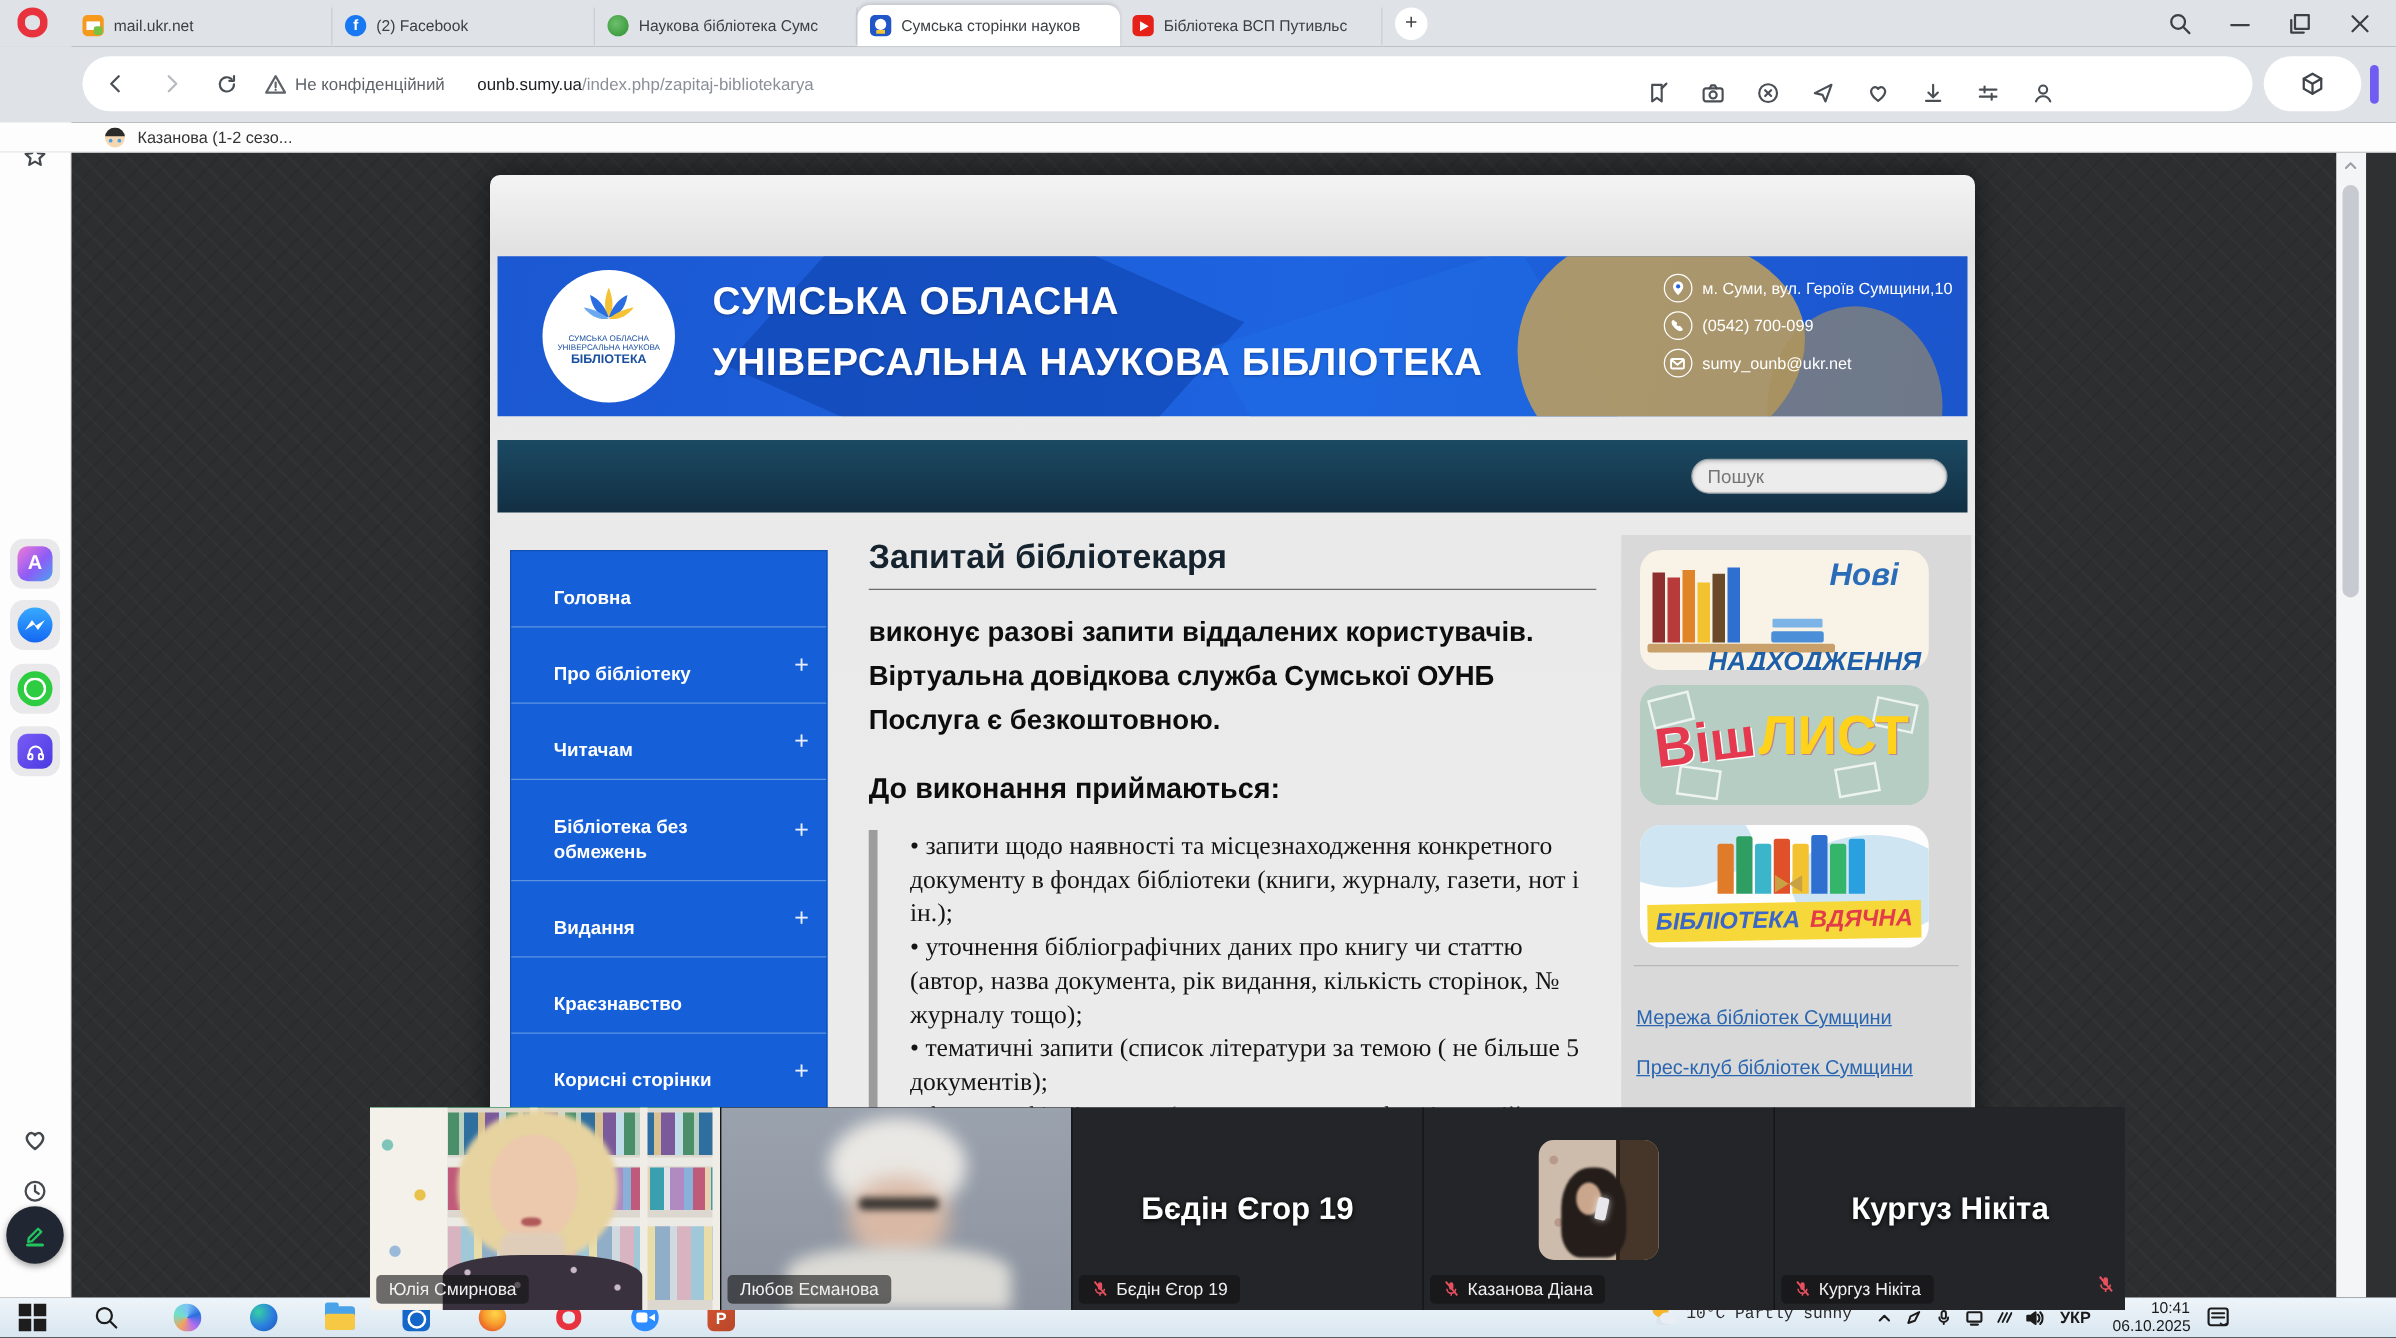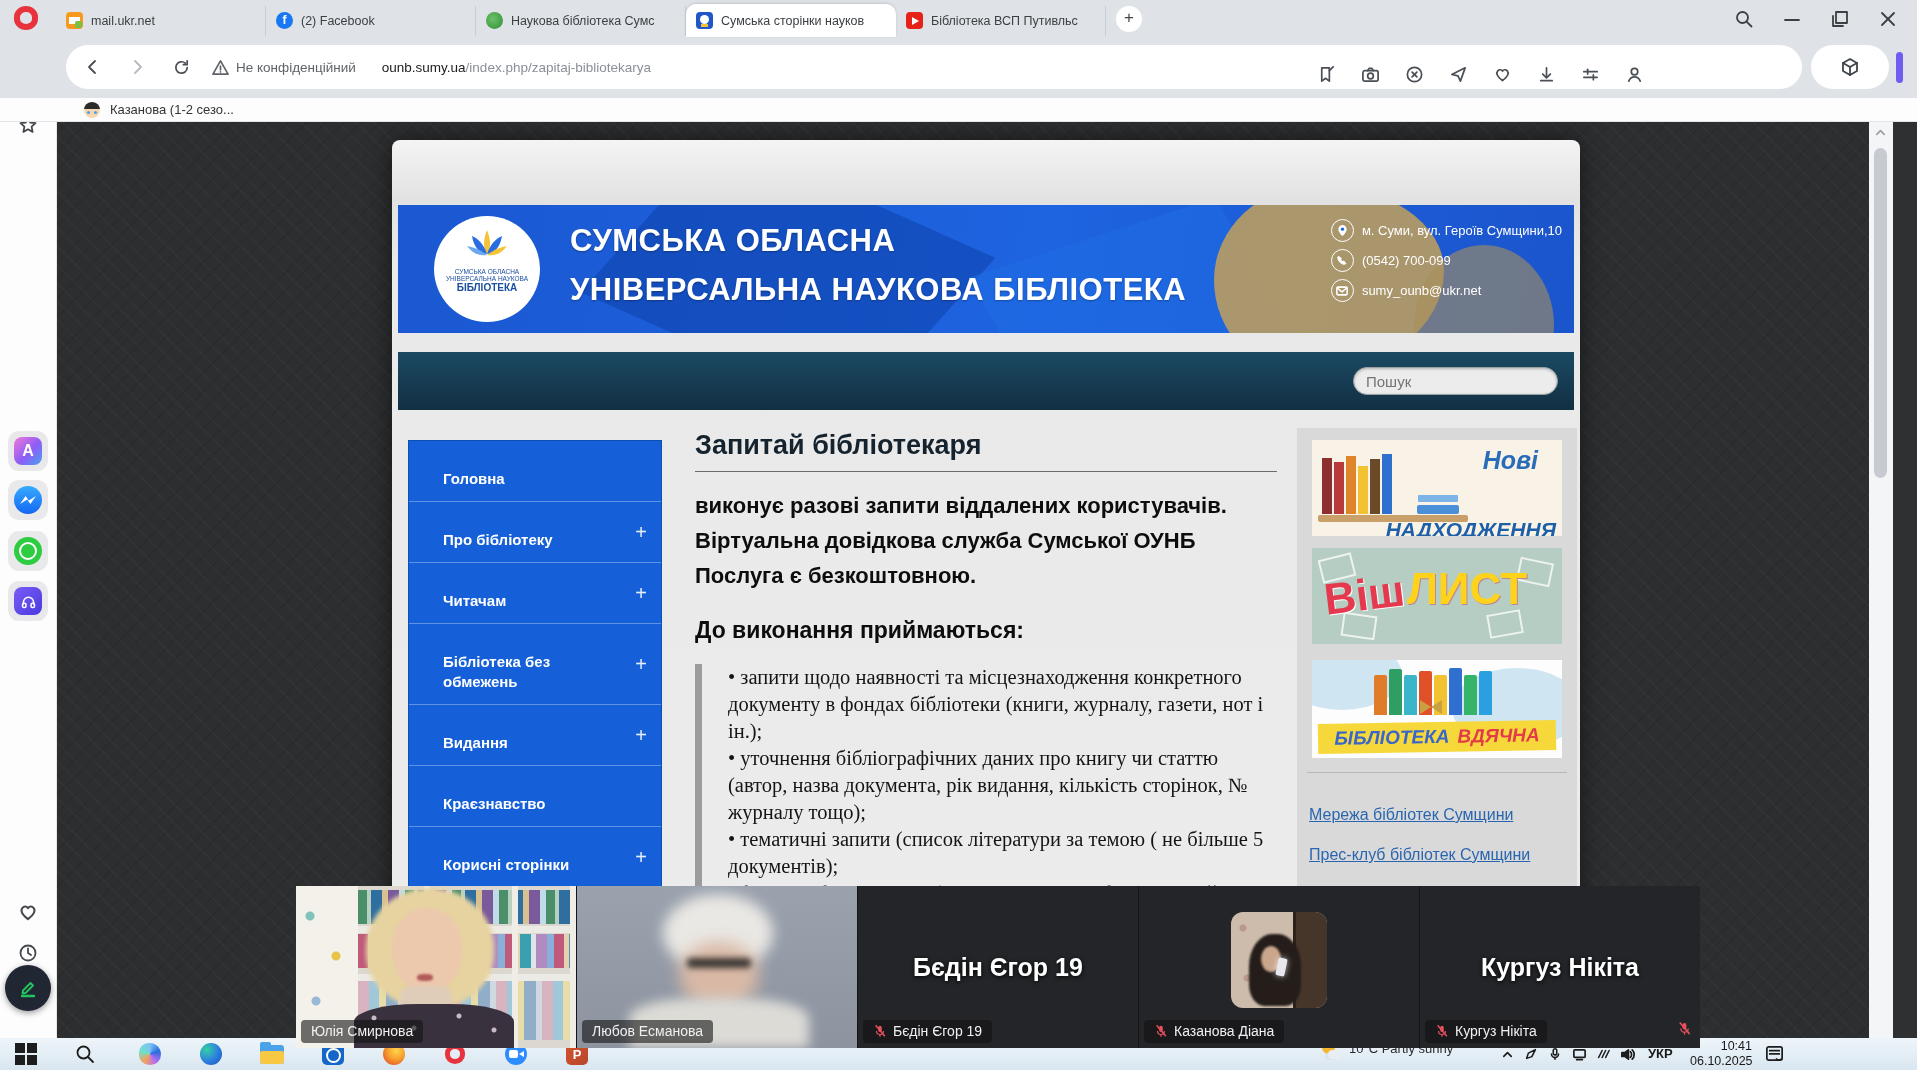--- a/index.html
+++ b/index.html
@@ -158,21 +158,21 @@
   .h1 { font-size:27px; font-weight:bold; color:#15232e; }
   .h1rule { border:none; border-top:1px solid #6b6b6b; margin:10px 0 0; width:100%; }
   .intro { margin-top:16px; }
   .intro div { font-size:22px; line-height:35px; font-weight:bold; color:#0d0d0d; }
   .h2 { margin-top:24px; font-size:23px; font-weight:bold; color:#0d0d0d; }
   .quote { margin-top:20px; border-left:7px solid #9c9c9c; padding-left:26px;
            font-family:"Liberation Serif", serif; font-size:20.5px; line-height:27px; color:#141414; }
 
   
   .asidepanel { position:absolute; left:905px; top:288px; width:280px; height:486px; background:#d9d9d9; }
-  .ab { position:absolute; left:15px; width:250px; overflow:hidden; }
+  .ab { position:absolute; left:15px; width:231px; overflow:hidden;border-radius:17px; }
   .ab1 { top:12px; height:96px; background:#f8f3e6; }
   .books1 { position:absolute; left:10px; bottom:22px; display:flex; align-items:flex-end; gap:2px; }
   .books1 i { display:block; width:10px; height:52px; }
   .books1 i:nth-child(1){background:#8e2f2f;height:56px;} .books1 i:nth-child(2){background:#b83a3a;}
   .books1 i:nth-child(3){background:#e0842a;height:58px;} .books1 i:nth-child(4){background:#f2c230;height:48px;}
   .books1 i:nth-child(5){background:#6b4a2a;height:55px;} .books1 i:nth-child(6){background:#2f6fd0;height:60px;}
   .shelf { position:absolute; left:6px; bottom:14px; width:150px; height:7px; background:#c9a06a; border-radius:2px;}
   .stack { position:absolute; left:105px; bottom:22px; width:42px; height:9px; background:#4a8fd8; border-radius:2px;
            box-shadow:0 -11px 0 -1px #7db4e8; }
   .ab1 .t1 { position:absolute; right:24px; top:6px; font-size:25px; font-weight:bold; font-style:italic; color:#2b6cb8;}
@@ -292,21 +292,21 @@
                       border:2.5px solid #fff; border-radius:50%; }
   .ff-ic { width:22px; height:22px; border-radius:50%;
            background:radial-gradient(circle at 60% 35%,#ffd54a,#f79e2e 45%,#e85d2a 80%); }
   .opera-ic { width:20px; height:20px; border:5px solid #e8323e; border-radius:50%/46%; }
   .zoom-ic { width:22px; height:22px; border-radius:50%; background:#2d8cff; position:relative; }
   .zoom-ic:after { content:""; position:absolute; left:4px; top:7px; width:9px; height:8px; background:#fff; border-radius:2px;}
   .zoom-ic:before { content:""; position:absolute; right:3px; top:8px; border-right:5px solid #fff;
                     border-top:3px solid transparent; border-bottom:3px solid transparent; }
   .ppt-ic { width:22px; height:22px; border-radius:5px; background:linear-gradient(135deg,#d35230,#b7472a);
             color:#fff; font-weight:bold; font-size:13px; display:flex; align-items:center; justify-content:center;}
-  .weather { position:absolute; left:1322px; top:3px; display:flex; align-items:flex-start; gap:7px; }
+  .weather { position:absolute; left:1322px; top:3px; display:flex; align-items:center; gap:7px;font-family:Liberation Mono, monospace; }
   .sunic { position:relative; width:20px; height:18px; }
   .sunic .sun { position:absolute; left:0; top:0; width:13px; height:13px; border-radius:50%; background:#f5b62e;}
   .sunic .cloud { position:absolute; right:0; bottom:0; width:14px; height:9px; border-radius:6px; background:#e8eef4;
                   box-shadow:-4px 2px 0 -1px #dbe4ec; }
   .weather .wtxt { font-size:13px; color:#2c2c2c; white-space:nowrap; }
   .tray { position:absolute; top:4px; display:flex; align-items:center; color:#1c1c1c; }
   .trayic { width:24px; height:24px; display:flex; align-items:center; justify-content:center; }
   .lang { position:absolute; left:1648px; top:8px; font-size:13px; font-weight:600; color:#1a1a1a; }
   .clockblk { position:absolute; left:1690px; top:1px; width:62px; text-align:right; font-size:12.5px;
               color:#1a1a1a; line-height:15px; }

